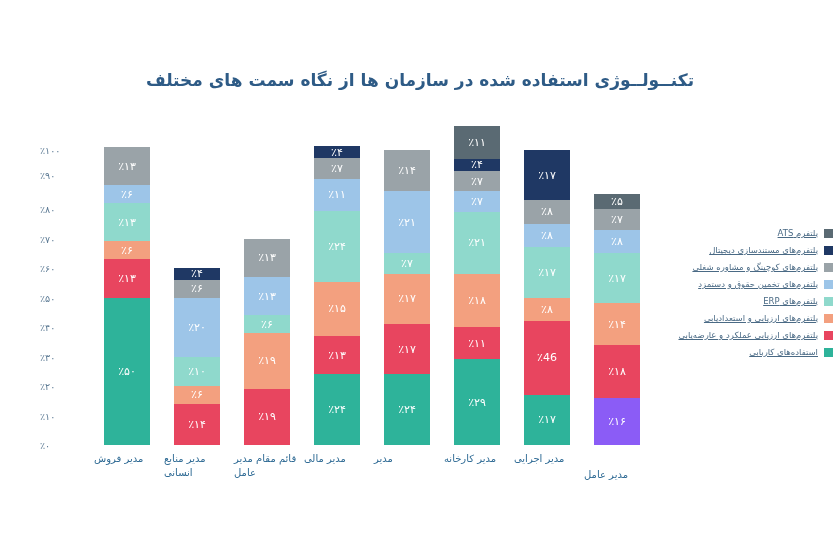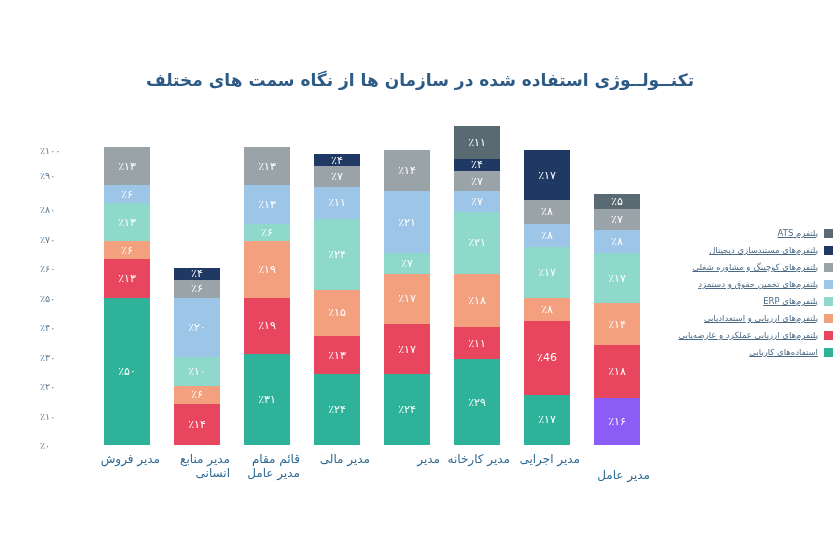--- a/index.html
+++ b/index.html
@@ -67,23 +67,23 @@
   .x-labels {
     position: absolute;
     left: 92px;
     top: 452px;
     width: 560px;
     height: 60px;
   }
   .x-label {
     position: absolute;
     width: 66px;
-    text-align: right;
+    text-align: left;
     color: #2e6a94;
-    font-size: 12px;
+    font-size: 10px;
     line-height: 14px;
     direction: rtl;
   }
   #legend {
     position: absolute;
     left: 668px;
     top: 228px;
     width: 165px;
     direction: rtl;
   }
@@ -141,28 +141,27 @@
       <div class="seg" style="background: rgb(143, 217, 204); height: 29.5px;">٪۱۰</div>
       <div class="seg" style="background: rgb(243, 160, 127); height: 17.7px;">٪۶</div>
       <div class="seg" style="background: rgb(232, 69, 95); height: 41.3px;">٪۱۴</div>
     </div>
     <div class="col" style="left: 152px;">
       <div class="seg" style="background: rgb(154, 163, 168); height: 38.35px;">٪۱۳</div>
       <div class="seg" style="background: rgb(157, 197, 232); height: 38.35px;">٪۱۳</div>
       <div class="seg" style="background: rgb(143, 217, 204); height: 17.7px;">٪۶</div>
       <div class="seg" style="background: rgb(243, 160, 127); height: 56.05px;">٪۱۹</div>
       <div class="seg" style="background: rgb(232, 69, 95); height: 56.05px;">٪۱۹</div>
-      <div class="seg" style="background: rgb(46, 179, 154); height: 91.45px;">٪۳۱</div>
     </div>
     <div class="col" style="left: 222px;">
       <div class="seg" style="background: rgb(31, 56, 100); height: 11.8px;">٪۴</div>
       <div class="seg" style="background: rgb(154, 163, 168); height: 20.65px;">٪۷</div>
       <div class="seg" style="background: rgb(157, 197, 232); height: 32.45px;">٪۱۱</div>
       <div class="seg" style="background: rgb(143, 217, 204); height: 70.8px;">٪۲۴</div>
-      <div class="seg" style="background: rgb(243, 160, 127); height: 46px;">٪۱۵</div>
+      <div class="seg" style="background: rgb(243, 160, 127); height: 54px;">٪۱۵</div>
       <div class="seg" style="background: rgb(232, 69, 95); height: 38.35px;">٪۱۳</div>
       <div class="seg" style="background: rgb(46, 179, 154); height: 70.8px;">٪۲۴</div>
     </div>
     <div class="col" style="left: 292px;">
       <div class="seg" style="background: rgb(154, 163, 168); height: 41.3px;">٪۱۴</div>
       <div class="seg" style="background: rgb(157, 197, 232); height: 61.95px;">٪۲۱</div>
       <div class="seg" style="background: rgb(143, 217, 204); height: 20.65px;">٪۷</div>
       <div class="seg" style="background: rgb(243, 160, 127); height: 50.15px;">٪۱۷</div>
       <div class="seg" style="background: rgb(232, 69, 95); height: 50.15px;">٪۱۷</div>
       <div class="seg" style="background: rgb(46, 179, 154); height: 70.8px;">٪۲۴</div>

